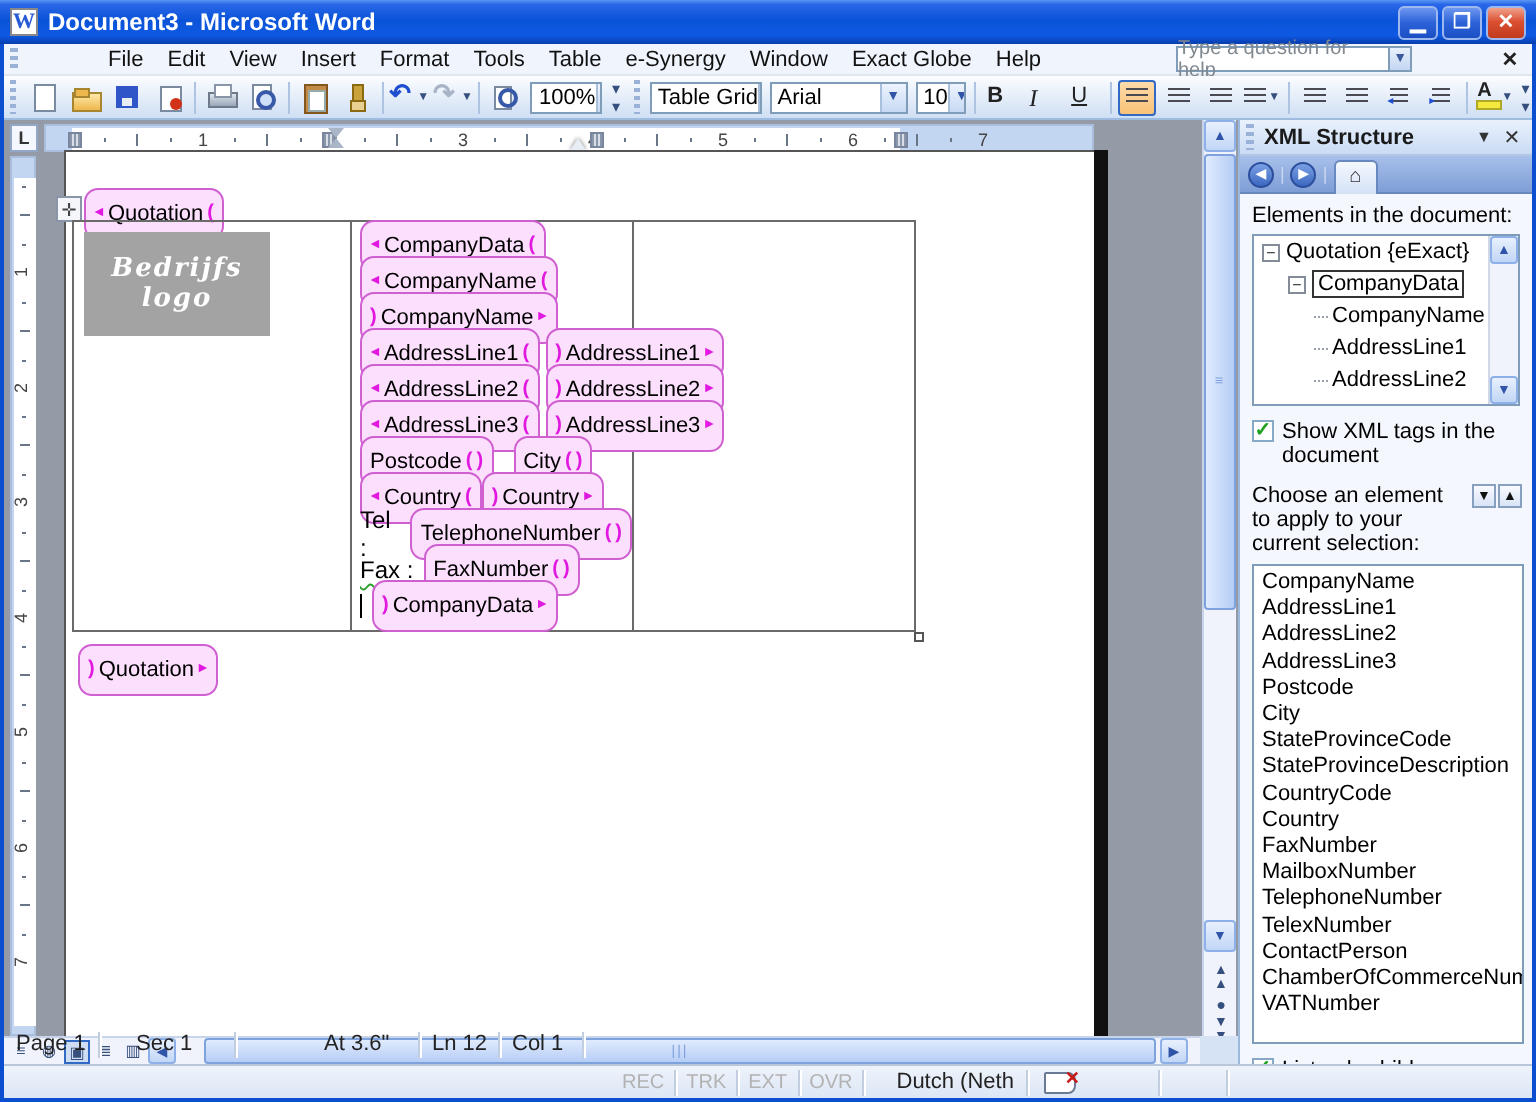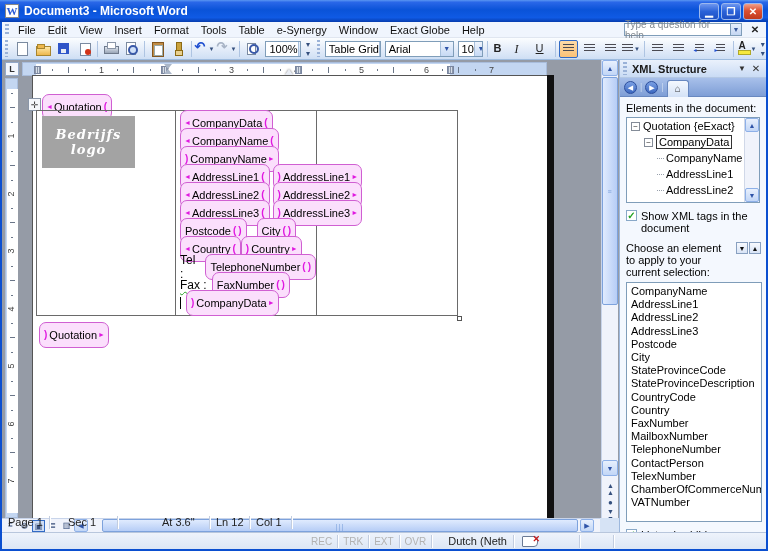--- a/index.html
+++ b/index.html
@@ -12,21 +12,21 @@
     display:flex; align-items:center; color:#fff; font-weight:bold; font-size:12px; }
   #app-icon { width:14px; height:14px; margin:0 5px 0 5px; background:#fff; border:1px solid #888;
     color:#2a5bd7; font:bold 11px "Liberation Serif",serif; text-align:center; line-height:13px; }
   .tb-btns { margin-left:auto; display:flex; gap:2px; padding-right:5px; }
   .tb-btn { width:20px; height:17px; border:1px solid #9cb8ee; border-radius:3px; color:#fff;
     font-size:10px; line-height:15px; text-align:center;
     background:linear-gradient(180deg,#6d96ef,#2b62d8 50%,#1d4fc4); }
   .tb-btn.close { background:linear-gradient(180deg,#f0a18c,#dc5032 45%,#c03a1e); }
   
   #menubar { position:absolute; top:22px; left:0; width:764px; height:16px; background:#f0f5fd;
-    display:flex; align-items:center; font-size:11px; border-bottom:1px solid #e0e6f0; }
+    display:flex; align-items:center; font-size:11px; border-bottom:1px solid #e0e6f0;gap:36px; }
   .grip { width:4px; height:80%; margin:0 3px; background:repeating-linear-gradient(180deg,#9ab2d8 0 2px,transparent 2px 4px); }
   .menu-item { padding:1px 6px; color:#111; white-space:nowrap; }
   #help-combo { margin-left:auto; width:118px; height:13px; background:#fff; border:1px solid #7f9db9;
     font-size:10px; color:#808890; display:flex; align-items:center; padding-left:0; }
   #help-combo .dd-arrow { margin-left:auto; width:11px; height:11px; font-size:7px; text-align:center; color:#3a5a9c; background:linear-gradient(#e8f0fc,#c4d6f2); border-left:1px solid #7f9db9; line-height:11px;}
   #doc-close { width:14px; margin:0 4px 0 6px; text-align:center; font-size:10px; color:#222; font-weight:bold; }
   
   #toolbar { position:absolute; top:38px; left:0; width:764px; height:22px;
     background:linear-gradient(180deg,#fbfdff 0%,#e3ecf9 55%,#cfdff4 100%);
     border-bottom:1px solid #9ebcdf; display:flex; align-items:center; font-size:11px; }
@@ -606,22 +606,22 @@
         <div class="list-item">AddressLine3</div>
         <div class="list-item">Postcode</div>
         <div class="list-item">City</div>
         <div class="list-item">StateProvinceCode</div>
         <div class="list-item">StateProvinceDescription</div>
         <div class="list-item">CountryCode</div>
         <div class="list-item">Country</div>
         <div class="list-item">FaxNumber</div>
         <div class="list-item">MailboxNumber</div>
         <div class="list-item">TelephoneNumber</div>
+        <div class="list-item">TelexNumber</div>
         <div class="list-item">ContactPerson</div>
-        <div class="list-item">TelexNumber</div>
         <div class="list-item">ChamberOfCommerceNumber</div>
         <div class="list-item">VATNumber</div>
       </div>
     <div class="checkrow">
       <div class="checkbox">✓</div>
       <div class="check-label" style="width:112px;">List only child elements of current element</div>
     </div>
 
   </div>
 

